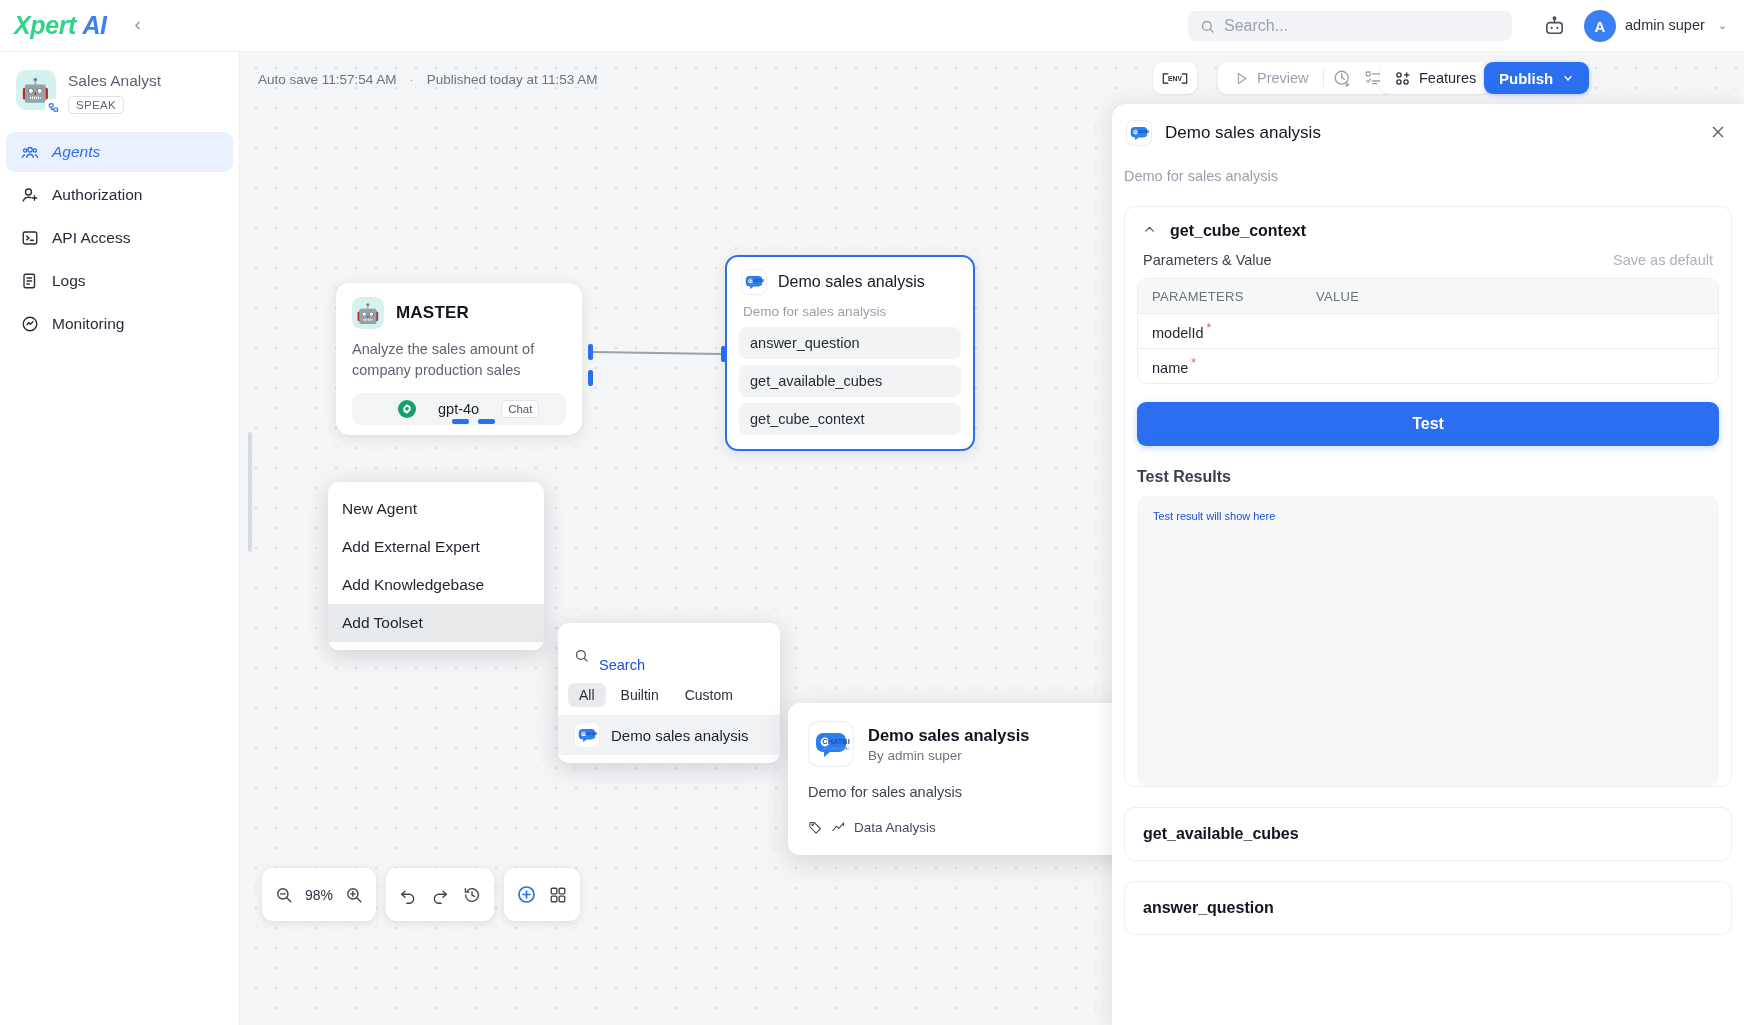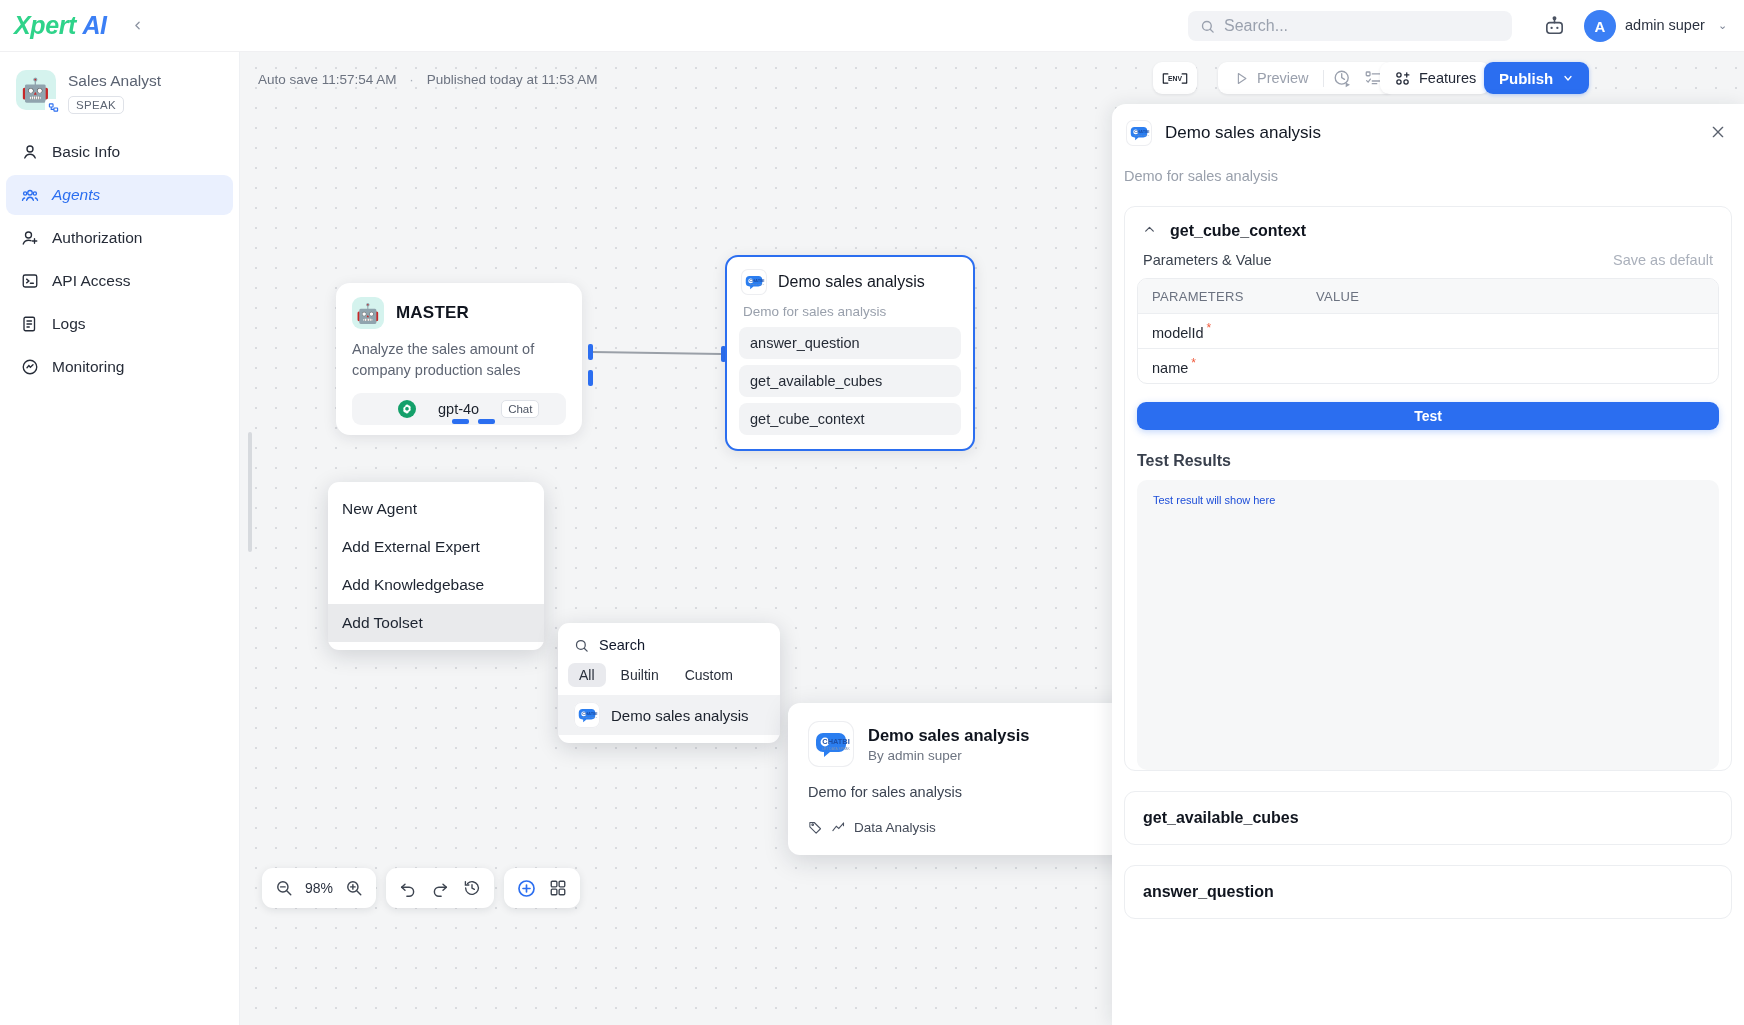--- a/index.html
+++ b/index.html
@@ -188,21 +188,21 @@
   .ctx-item { height: 38px; display: flex; align-items: center; padding: 0 14px;
     font-size: 15.5px; color: #1d2430; cursor: pointer; }
   .ctx-item.hl { background: #e9eaec; }
 
   
   .picker {
     position: absolute; left: 318px; top: 571px; width: 222px; background: #fff;
     border-radius: 11px; padding: 10px 0 8px; box-shadow: 0 5px 22px rgba(20,26,44,.16);
   }
   .pk-search { display: flex; align-items: center; gap: 10px; padding: 4px 16px 10px; }
-  .pk-search .ph { font-size: 14.5px; color: #0f172a; }
+  .pk-search .ph { font-size: 14.5px; color: #1d4ed8; margin-top: 20px; }
   .pk-tabs { display: flex; align-items: center; gap: 4px; padding: 0 10px 8px; }
   .pk-tab { font-size: 14px; color: #2a303c; padding: 4px 11px; border-radius: 7px; cursor: pointer; }
   .pk-tab.active { background: #e9eaee; }
   .pk-row {
     display: flex; align-items: center; gap: 11px; height: 40px; padding: 0 16px;
     background: #f1f2f4; font-size: 15px; color: #1b212c; cursor: pointer;
   }
 
   
   .hovercard {
@@ -251,38 +251,38 @@
   .pt-head { display: flex; background: #f7f8f9; height: 34px; align-items: center;
     font-size: 13px; color: #6b7280; letter-spacing: .3px; }
   .pt-head .c1 { width: 178px; padding-left: 14px; }
   .pt-row { display: flex; height: 35px; align-items: center; border-top: 1px solid #eceef1; }
   .pt-row .c1 { width: 178px; padding-left: 14px; font-size: 14.5px; color: #1f2530; }
   .pt-row .c2 { flex: 1; padding-right: 4px; }
   .req { color: #f05a3c; font-size: 12px; vertical-align: super; margin-left: 3px; }
   .pfield { height: 26px; background: #fff; border-radius: 5px; width: 100%; }
 
   .test-btn {
-    margin: 18px 12px 0; height: 28px; background: #2b6ef0; border-radius: 9px;
+    margin: 18px 12px 0; height: 44px; background: #2b6ef0; border-radius: 9px;
     display: flex; align-items: center; justify-content: center; color: #fff;
-    font-size: 14px; font-weight: bold; cursor: pointer;
+    font-size: 16px; font-weight: bold; cursor: pointer;
     box-shadow: 0 2px 7px rgba(43,110,240,.28);
   }
   .tr-label { margin: 22px 0 0 12px; font-size: 16px; font-weight: bold; color: #39404d; }
   .tr-box { margin: 10px 12px 0; height: 290px; background: #f6f7f8; border-radius: 10px;
     padding: 14px 16px; font-size: 11px; color: #1d4ed8; }
 
   .acc-row2 {
     margin: 20px 12px 0; height: 54px; border: 1px solid #eceef1; border-radius: 11px;
     display: flex; align-items: center; padding: 0 18px; font-size: 16px;
     font-weight: bold; color: #10151f; cursor: pointer; background:#fff;
   }
 
   
   .btoolbar { position: absolute; left: 22px; top: 816px; display: flex; gap: 10px; }
-  .bt-group { height: 40px; background: #fff; border-radius: 11px; display: flex;
+  .bt-group { height: 53px; background: #fff; border-radius: 11px; display: flex;
     align-items: center; padding: 0 6px; box-shadow: 0 2px 8px rgba(20,26,44,.10); }
   .bt-ico { width: 32px; height: 30px; display: flex; align-items: center;
     justify-content: center; color: #3d4插; color: #3d4450; cursor: pointer; }
   .bt-zoom { font-size: 14px; color: #2b3240; padding: 0 4px; min-width: 38px; text-align: center; }
 
   .rail { position: absolute; left: 8px; top: 380px; width: 4px; height: 120px;
     background: #d7dade; border-radius: 3px; }
   .rail-r { position: absolute; left: 1500px; top: 380px; width: 4px; height: 120px;
     background: #d7dade; border-radius: 3px; }
 </style>
@@ -334,29 +334,20 @@
           </svg>
       </span>
     </div>
     <div class="agent-meta">
       <div class="agent-name">Sales Analyst</div>
       <span class="agent-tag">SPEAK</span>
     </div>
   </div>
 
   <div class="nav">
-    <div class="nav-item">
-      <span class="ico">
-        <svg width="18" height="18" viewBox="0 0 24 24" fill="none" stroke="currentColor" stroke-width="1.8" stroke-linecap="round">
-            <circle cx="12" cy="8" r="4"></circle>
-            <path d="M5 20c1.5-3.6 4-5 7-5s5.5 1.4 7 5"></path>
-          </svg>
-      </span>
-      <span>Basic Info</span>
-    </div>
     <div class="nav-item active">
       <span class="ico">
         <svg width="18" height="18" viewBox="0 0 24 24" fill="none" stroke="currentColor" stroke-width="1.8" stroke-linecap="round">
             <circle cx="12" cy="9" r="3"></circle>
             <circle cx="5.5" cy="10" r="2.1"></circle>
             <circle cx="18.5" cy="10" r="2.1"></circle>
             <path d="M7.5 19c.8-2.6 2.4-4 4.5-4s3.7 1.4 4.5 4"></path>
             <path d="M2 19c.5-1.8 1.4-2.8 2.8-3"></path>
             <path d="M22 19c-.5-1.8-1.4-2.8-2.8-3"></path>
           </svg>

